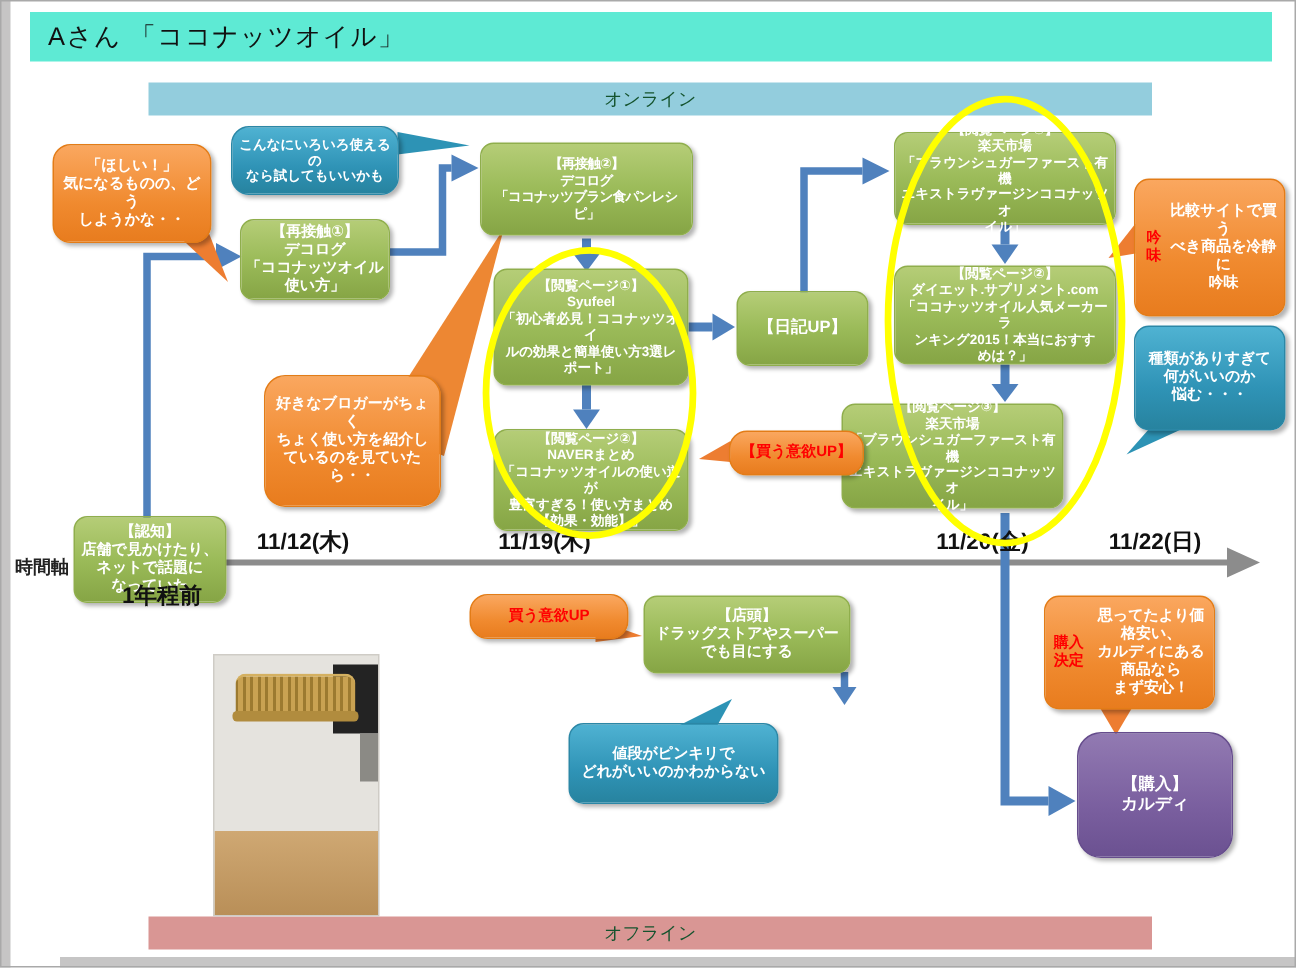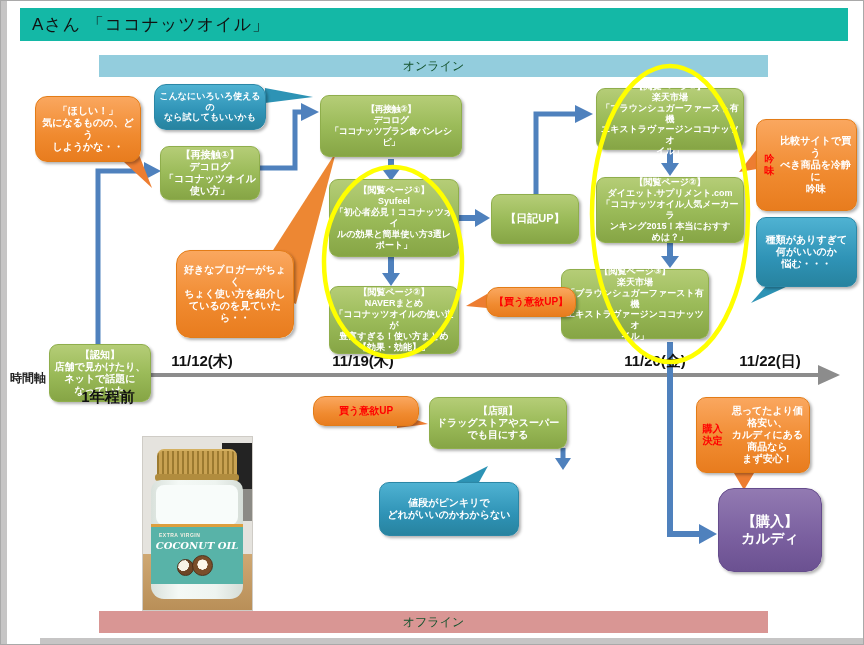--- a/index.html
+++ b/index.html
@@ -4,39 +4,39 @@
 <style>
   html,body{margin:0;padding:0;}
   body{
     width:864px;height:645px;position:relative;overflow:hidden;
     background:#ffffff;
     font-family:"Liberation Sans","DejaVu Sans",sans-serif;
   }
   .abs{position:absolute;}
   .frame{position:absolute;inset:0;border:1px solid #a9a9a9;pointer-events:none;z-index:9;}
   .title-bar{
-    left:20px;top:8px;width:828px;height:33px;background:#14b8a6;
+    left:20px;top:8px;width:828px;height:33px;background:#5eead4;
     display:flex;align-items:center;padding-left:12px;box-sizing:border-box;
     font-size:17px;color:#111;letter-spacing:1px;z-index:2;
   }
   .lane{
     height:22px;display:flex;align-items:center;justify-content:center;
     color:#14532d;font-size:12px;z-index:2;
   }
   .box{
     border-radius:9px;color:#ffffff;font-weight:700;font-size:10px;line-height:1.22;
     text-align:center;white-space:pre-line;display:flex;align-items:center;justify-content:center;
     padding:3px;box-sizing:border-box;box-shadow:2px 2px 3px rgba(0,0,0,.3);z-index:2;
   }
   .small{font-size:9px;}
   .tight{letter-spacing:-0.5px;}
   .green{background:linear-gradient(180deg,#b5cd77 0%,#9bbb59 50%,#86a545 100%);border:1px solid #8fae4c;}
   .orange{background:linear-gradient(180deg,#faa75f 0%,#f08a2f 60%,#e87c1e 100%);border:1px solid #e37c17;}
   .teal{background:linear-gradient(180deg,#4fb2d2 0%,#2f93b6 60%,#27839f 100%);border:1px solid #2b87a6;}
-  .purple{background:linear-gradient(180deg,#927ab2 0%,#7a5f9f 60%,#6b5191 100%);border:1px solid #654c8c;border-radius:16px;font-size:14px;}
+  .purple{background:linear-gradient(180deg,#927ab2 0%,#7a5f9f 60%,#6b5191 100%);border:1px solid #654c8c;border-radius:16px;font-size:11px;}
   .bubble{border-radius:12px;}
   .red-text{color:#ff0000;}
   .two-part{flex-direction:row;}
   .axis-label{font-size:12px;font-weight:700;color:#222;z-index:2;}
   .date-label{font-size:15px;font-weight:700;color:#111;transform:translateX(-50%);z-index:2;white-space:nowrap;}
   svg{position:absolute;left:0;top:0;}
   .overlay{pointer-events:none;}
   
   .photo{left:143px;top:437px;width:109px;height:173px;background:#e5e3de;overflow:hidden;z-index:2;box-shadow:0 0 0 1px #cfccc6;}
   .ph-dark1{right:0;top:6px;width:30px;height:46px;background:#232323;}
@@ -191,28 +191,19 @@
 <div class="abs date-label" style="left:655px;top:352px">11/20(金)</div>
 <div class="abs date-label" style="left:770px;top:352px">11/22(日)</div>
 
 <div class="abs photo">
   <div class="abs ph-dark1"></div>
   <div class="abs ph-dark2"></div>
   <div class="abs ph-table"></div>
   <div class="abs jar">
     <div class="abs lid"></div>
     <div class="abs lid-rim"></div>
-    <div class="abs jar-body">
-      <div class="abs oil"></div>
-      <div class="abs jar-label">
-        <div class="abs ev">EXTRA VIRGIN</div>
-        <div class="abs co">COCONUT OIL</div>
-        <div class="abs nut1"></div>
-        <div class="abs nut2"></div>
-      </div>
-    </div>
   </div>
 </div>
 
 <svg class="overlay" width="864" height="645" style="z-index:3">
   <ellipse cx="393" cy="262" rx="69" ry="95" fill="none" stroke="#ffff00" stroke-width="4.5"></ellipse>
   <ellipse cx="670" cy="214" rx="78" ry="148" fill="none" stroke="#ffff00" stroke-width="4.5"></ellipse>
 </svg>
 
 </body></html>

